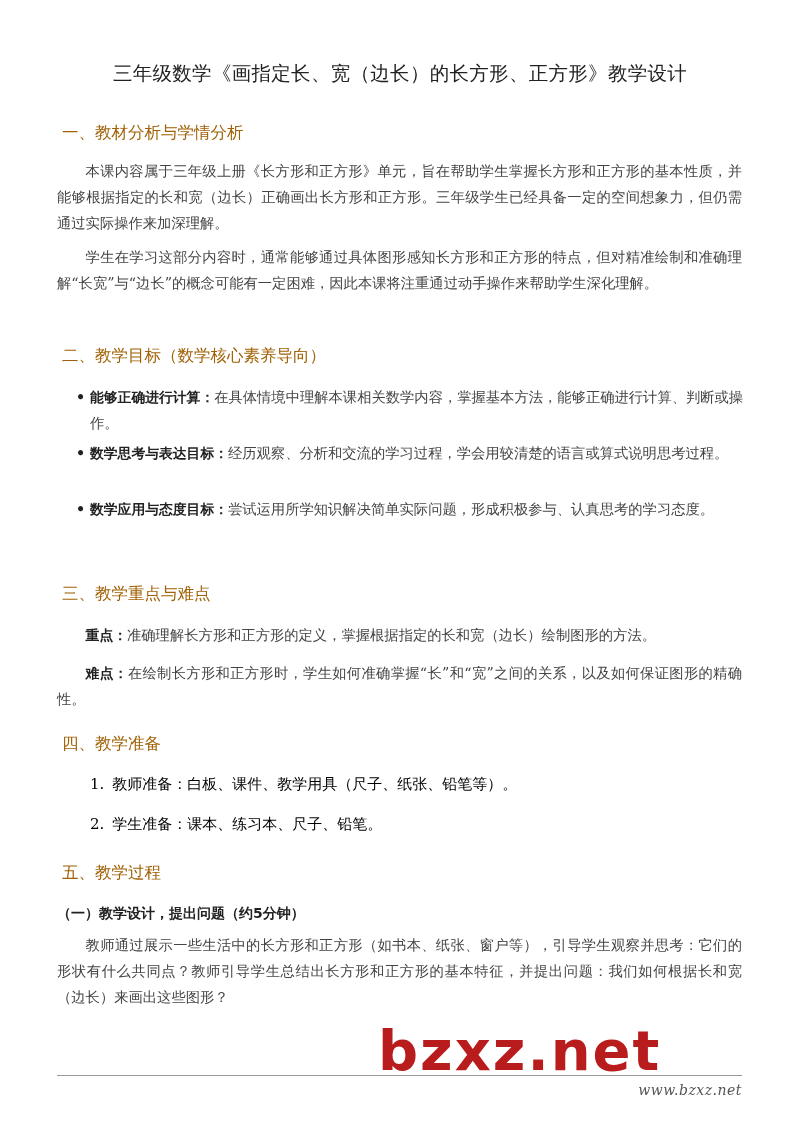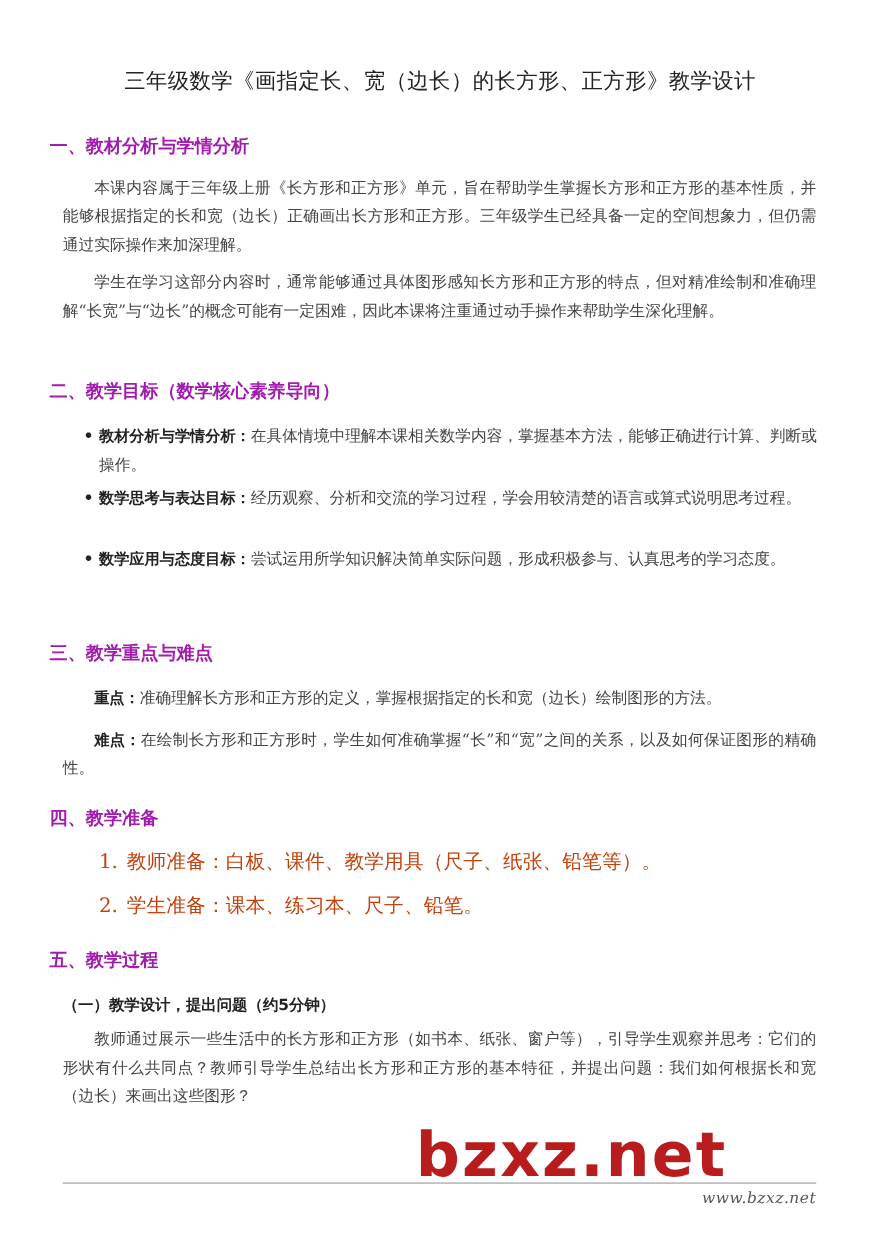--- a/index.html
+++ b/index.html
@@ -2,31 +2,31 @@
 <html><head>
 <meta charset="utf-8">
 <style>
   html, body { margin: 0; padding: 0; background: #ffffff; }
   body { width: 800px; height: 1130px; position: relative; overflow: hidden;
          font-family: "DejaVu Serif", "Liberation Serif", serif; color: #333; }
   .page { position: absolute; left: 0; top: 0; width: 800px; height: 872px; }
   .title { position: absolute; left: 0; width: 800px; top: 60px; text-align: center;
            font-family: "DejaVu Sans", "Liberation Sans", sans-serif; font-size: 19.5px;
            color: #222; letter-spacing: 0.3px; }
-  .h2 { position: absolute; left: 45px; font-family: "DejaVu Sans", "Liberation Sans", sans-serif;
-        font-size: 16.5px; color: #a21caf; font-weight: bold; }
+  .h2 { position: absolute; left: 62px; font-family: "DejaVu Sans", "Liberation Sans", sans-serif;
+        font-size: 16.5px; color: #a16207; font-weight: normal; }
   .h3 { position: absolute; left: 57px; font-family: "DejaVu Sans", "Liberation Sans", sans-serif;
         font-size: 14px; color: #222; font-weight: bold; }
   .para { position: absolute; left: 57px; width: 685px; font-size: 14.3px; line-height: 26px;
           color: #444; text-indent: 2em; text-align: justify; }
   .bullet { position: absolute; left: 78px; width: 664px; font-size: 14.3px; line-height: 26px; color: #444; padding-left: 12px; }
   .bullet .dot { position: absolute; left: -2px; top: 0; color: #222; font-weight: bold; }
   .bold { font-family: "DejaVu Sans", "Liberation Sans", sans-serif; font-weight: bold; color: #222; font-size: 13.8px; }
   .kw { font-family: "DejaVu Sans", "Liberation Sans", sans-serif; font-weight: bold; color: #222; font-size: 13.8px; }
-  .olitem { position: absolute; left: 90px; font-size: 18px; line-height: 26px; color: #c2410c; }
+  .olitem { position: absolute; left: 90px; font-size: 15px; line-height: 26px; color: #000000; }
   .olitem .num { margin-right: 8px; }
   .watermark { position: absolute; left: 378px; top: 985px; font-family: "DejaVu Sans", "Liberation Sans", sans-serif;
                font-weight: bold; font-size: 56px; color: #b91c1c; letter-spacing: 2px; line-height: 1; margin-top: 38px; }
   .footer-rule { position: absolute; left: 57px; top: 1075px; width: 685px; height: 0; border-top: 1px solid #999; }
   .footer-url { position: absolute; right: 58px; top: 1082px; font-family: "DejaVu Serif", "Liberation Serif", serif;
                 font-style: italic; font-size: 14px; color: #555; letter-spacing: 0.5px; }
 </style>
 </head>
 <body>
 
@@ -35,21 +35,21 @@
   <div class="title">三年级数学《画指定长、宽（边长）的长方形、正方形》教学设计</div>
 
   <div class="h2" style="top:122px;">一、教材分析与学情分析</div>
   <div class="para" style="top:158px;">本课内容属于三年级上册《长方形和正方形》单元，旨在帮助学生掌握长方形和正方形的基本性质，并能够根据指定的长和宽（边长）正确画出长方形和正方形。三年级学生已经具备一定的空间想象力，但仍需通过实际操作来加深理解。</div>
   <div class="para" style="top:244px;">学生在学习这部分内容时，通常能够通过具体图形感知长方形和正方形的特点，但对精准绘制和准确理解“长宽”与“边长”的概念可能有一定困难，因此本课将注重通过动手操作来帮助学生深化理解。</div>
 
   <div class="h2" style="top:345px;">二、教学目标（数学核心素养导向）</div>
 
   <div class="bullet" style="top:384px;">
     <span class="dot">•</span>
-    <span class="bold">教材分析与学情分析：</span><span>在具体情境中理解本课相关数学内容，掌握基本方法，能够正确进行计算、判断或操作。</span>
+    <span class="bold">能够正确进行计算：</span><span>在具体情境中理解本课相关数学内容，掌握基本方法，能够正确进行计算、判断或操作。</span>
   </div>
   <div class="bullet" style="top:440px;">
     <span class="dot">•</span>
     <span class="bold">数学思考与表达目标：</span><span>经历观察、分析和交流的学习过程，学会用较清楚的语言或算式说明思考过程。</span>
   </div>
   <div class="bullet" style="top:496px;">
     <span class="dot">•</span>
     <span class="bold">数学应用与态度目标：</span><span>尝试运用所学知识解决简单实际问题，形成积极参与、认真思考的学习态度。</span>
   </div>
 

